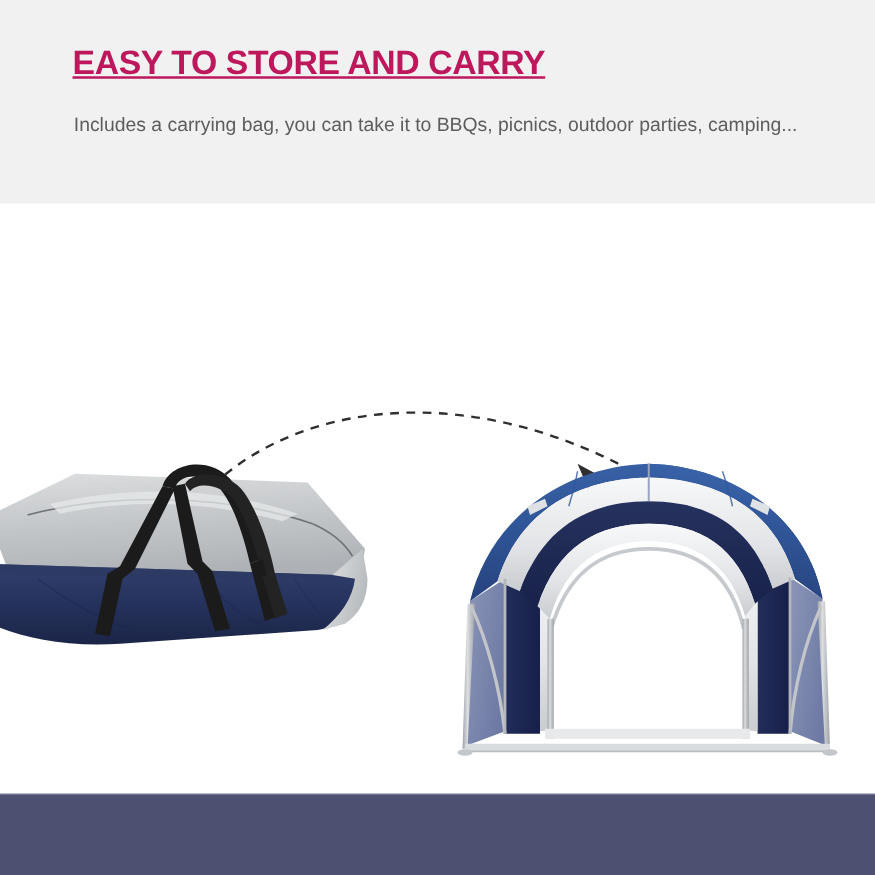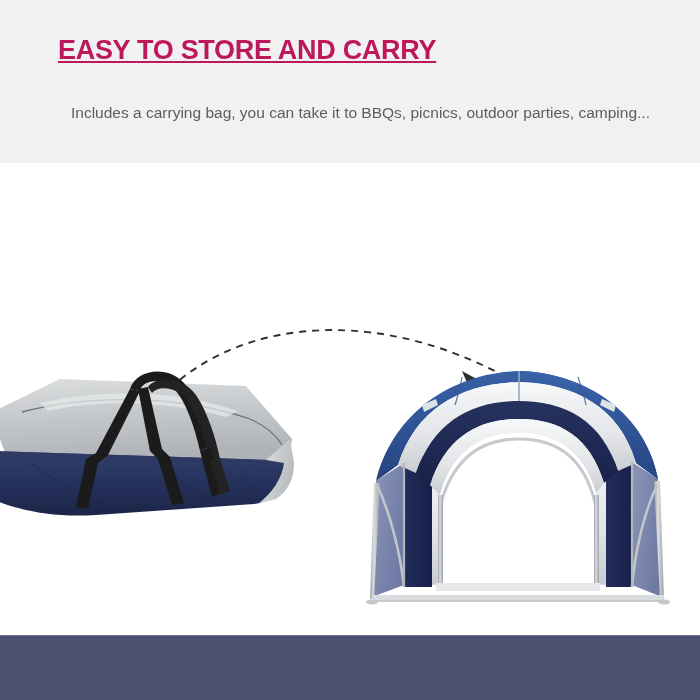--- a/index.html
+++ b/index.html
@@ -40,21 +40,21 @@
     letter-spacing: -0.3px;
     color: #be185d;
     white-space: nowrap;
     text-decoration: underline;
   }
   .subhead {
     position: absolute;
     left: 59px;
     top: 88px;
     width: 600px;
-    margin: 12px;
+    margin: 0;
     font-family: "Liberation Sans", sans-serif;
     font-size: 15.5px;
     line-height: 26px;
     font-weight: normal;
     color: #5d5d5d;
   }
 
   
   .stage {
     position: absolute;

